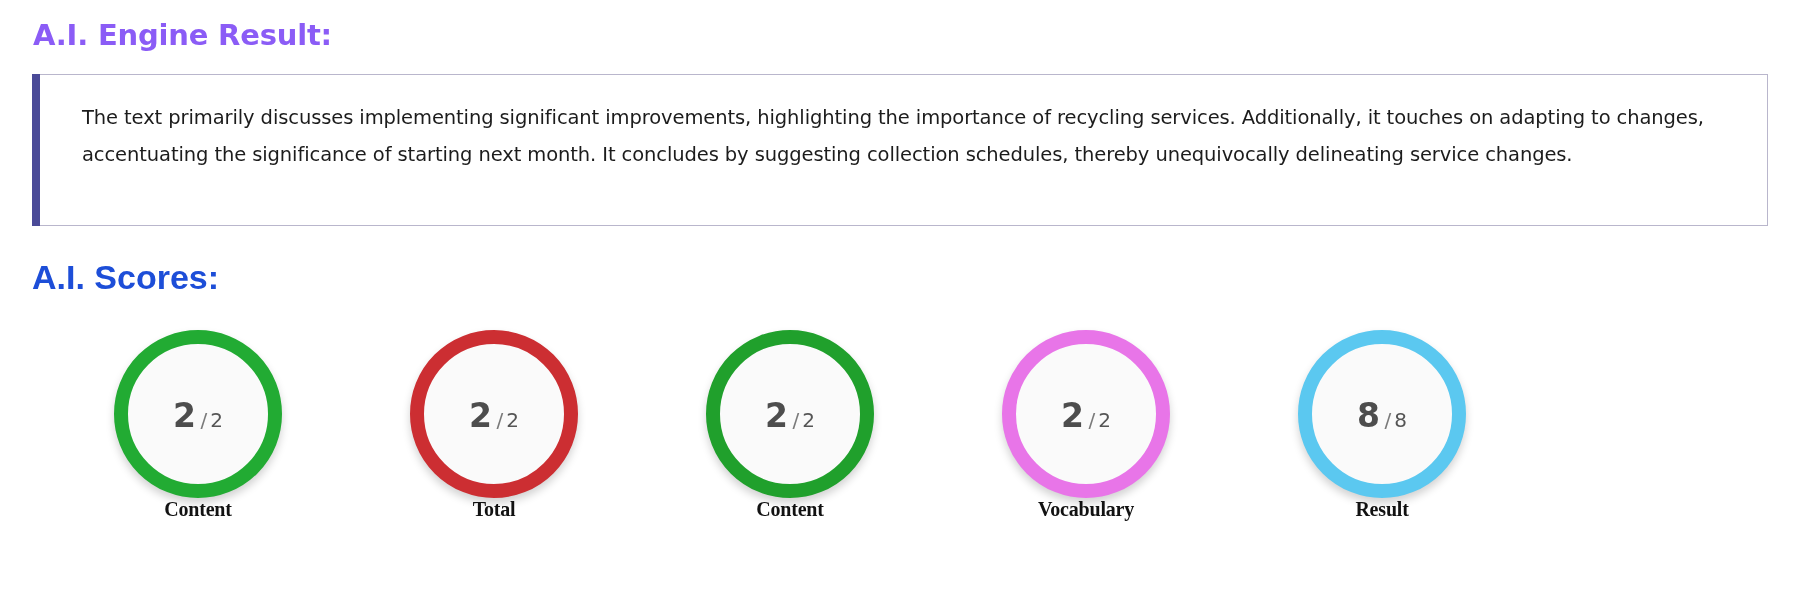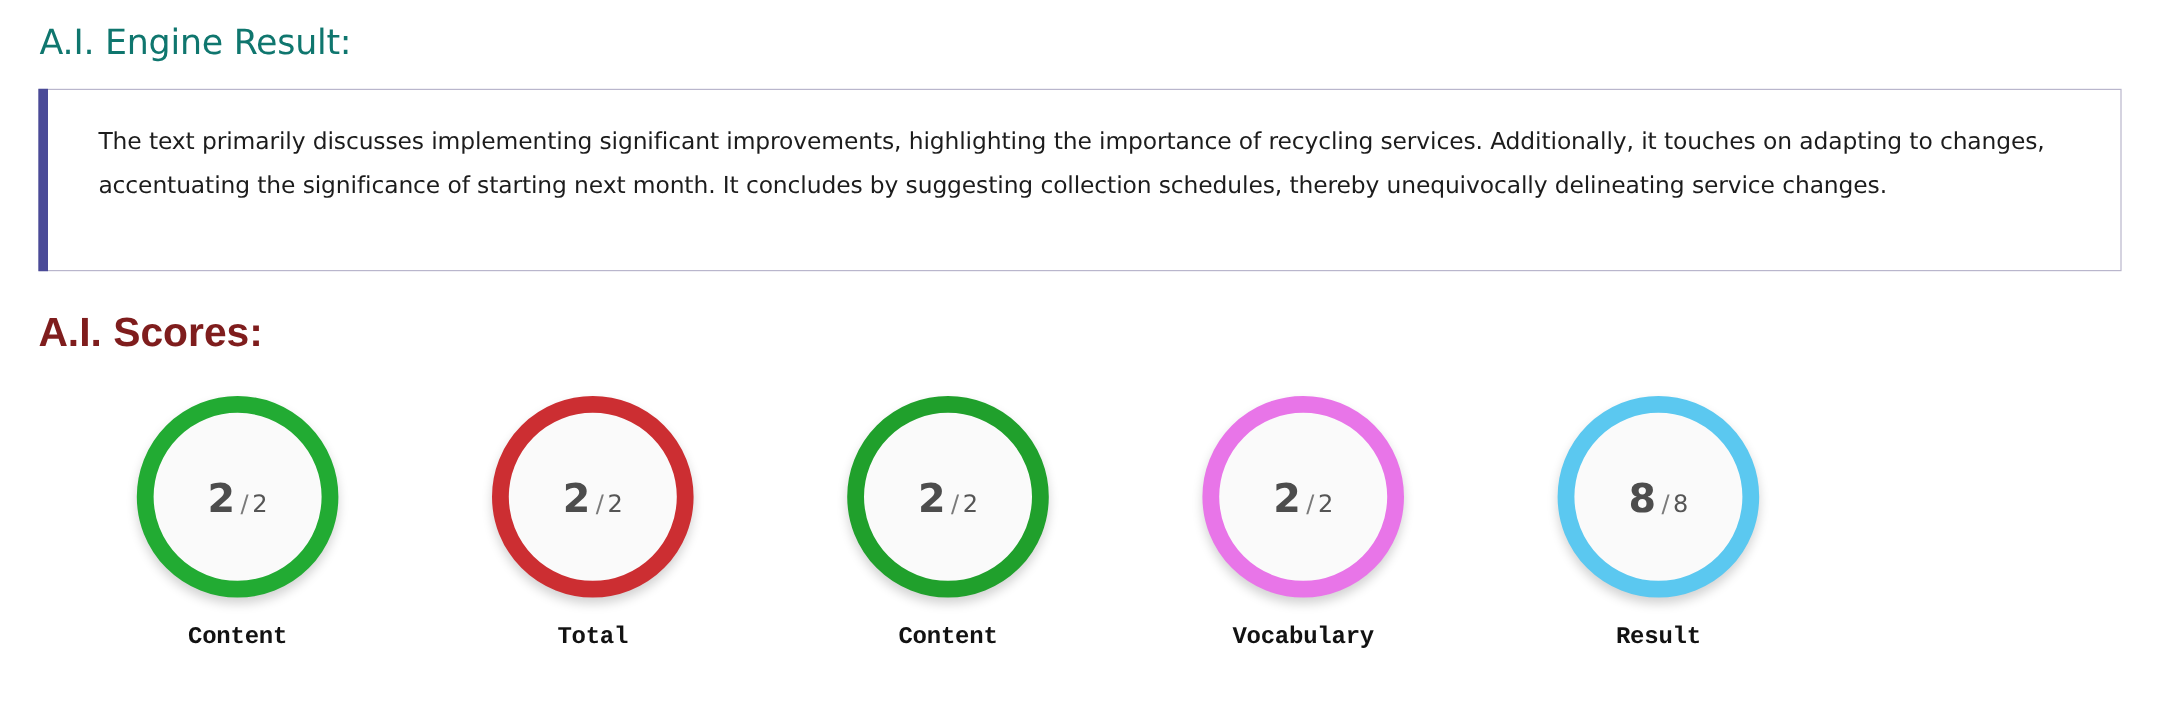--- a/index.html
+++ b/index.html
@@ -24,23 +24,23 @@
     background: #fff;
   }
 
   
   .engine-heading {
     position: absolute;
     left: 33px;
     top: 18px;
     font-family: "DejaVu Sans", sans-serif;
     font-size: 29px;
-    font-weight: 400;
+    font-weight: 700;
     letter-spacing: -0.2px;
-    color: #0f766e;
+    color: #8b5cf6;
   }
 
   .result-box {
     position: absolute;
     left: 32px;
     top: 74px;
     width: 1736px;
     height: 152px;
     box-sizing: border-box;
     border: 1px solid #b9b6cc;
@@ -64,21 +64,21 @@
   }
 
   
   .scores-heading {
     position: absolute;
     left: 32px;
     top: 258px;
     font-family: "Liberation Sans", sans-serif;
     font-size: 34px;
     font-weight: 700;
-    color: #7f1d1d;
+    color: #1d4ed8;
     letter-spacing: 0px;
   }
 
   .scores-row {
     position: absolute;
     left: 50px;
     top: 330px;
     width: 1500px;
     height: 240px;
     display: flex;
@@ -130,22 +130,21 @@
     margin: 0 3px 0 5px;
   }
   .score-max {
     font-family: "DejaVu Sans", sans-serif;
     font-size: 20px;
     font-weight: 400;
     color: #555555;
   }
 
   .score-label {
-    margin-top: 22px;
-    font-family: Liberation Mono, monospace;
+    font-family: Liberation Serif, serif;
     font-size: 20px;
     font-weight: 700;
     color: #121212;
     letter-spacing: -0.2px;
   }
 </style>
 </head>
 <body>
 
 <div class="page">

